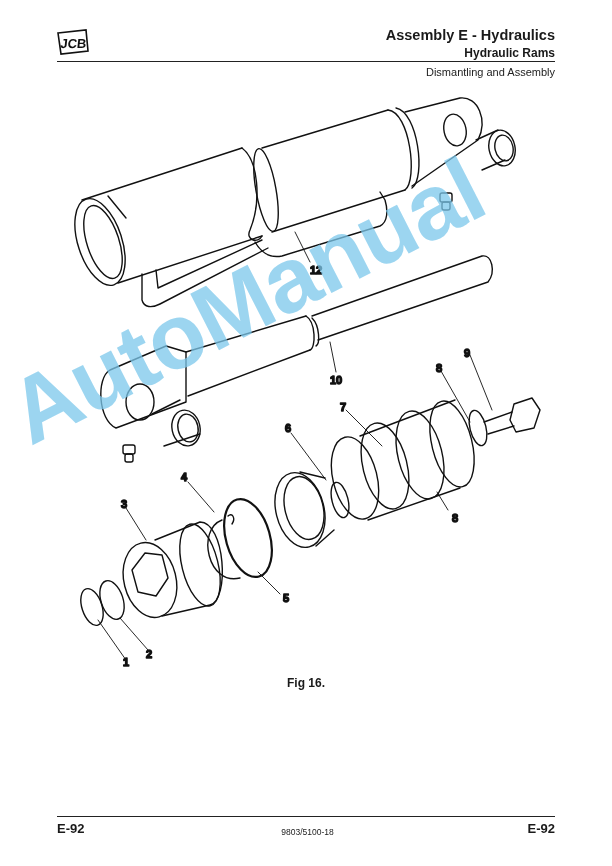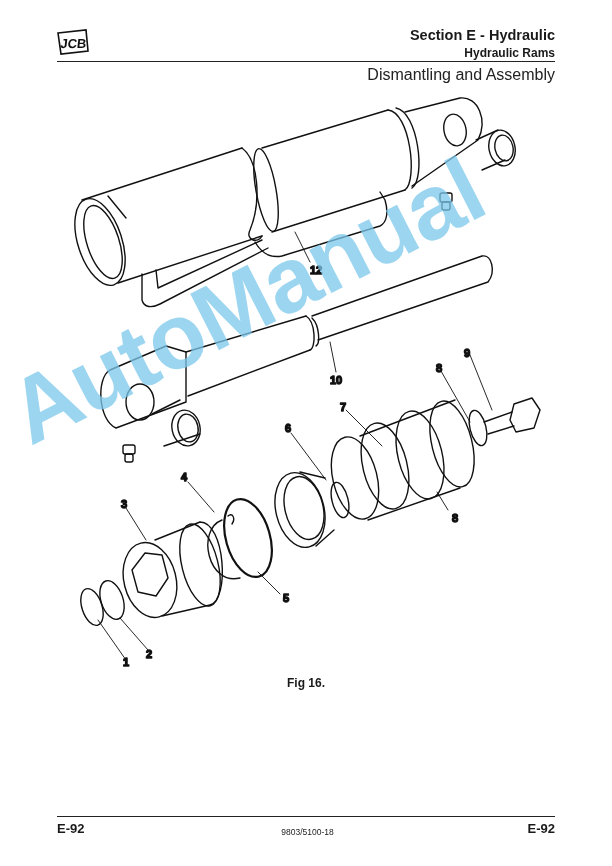--- a/index.html
+++ b/index.html
@@ -2,39 +2,39 @@
 <html><head>
 <meta charset="utf-8">
 <style>
   html, body { margin: 0; padding: 0; background: #ffffff; }
   body { width: 612px; height: 866px; position: relative; overflow: hidden;
          font-family: "Liberation Sans", sans-serif; color: #1a1a1a; }
   .logo { position: absolute; left: 56px; top: 29px; width: 34px; height: 26px; }
   .hdr-title { position: absolute; right: 57px; top: 27px; font-size: 14.5px; font-weight: bold; text-align: right; }
   .hdr-sub { position: absolute; right: 57px; top: 46px; font-size: 12px; font-weight: bold; text-align: right; margin-left: 28px; }
   .hdr-rule { position: absolute; left: 57px; right: 57px; top: 61px; height: 0; border-top: 1.2px solid #222; }
-  .hdr-note { position: absolute; right: 57px; top: 66px; font-size: 16px; text-align: right; color: #222; }
+  .hdr-note { position: absolute; right: 57px; top: 66px; font-size: 11px; text-align: right; color: #222; }
   .drawing { position: absolute; left: 0; top: 85px; width: 612px; height: 600px; }
   .fig-caption { position: absolute; left: 0; width: 612px; top: 676px; text-align: center; font-size: 12px; font-weight: bold; }
   .watermark { position: absolute; left: 40px; top: 360px; font-size: 92px; font-weight: bold; color: #7cc8ec; opacity: 0.75;
                transform: rotate(-27deg); transform-origin: 0 100%; white-space: nowrap; letter-spacing: -1px; pointer-events: none; }
   .ftr-rule { position: absolute; left: 57px; right: 57px; top: 816px; border-top: 1.2px solid #222; }
   .ftr-left { position: absolute; left: 57px; top: 821px; font-size: 13px; font-weight: bold; }
   .ftr-center { position: absolute; left: 0; width: 559px; top: 827px; text-align: center; font-size: 8.5px; color: #222; margin-left: 28px; }
   .ftr-right { position: absolute; right: 57px; top: 821px; font-size: 13px; font-weight: bold; }
   .lbl { font-family: "Liberation Sans", sans-serif; font-size: 11px; font-weight: bold; fill: #111; }
 </style>
 </head>
 <body>
 
 <svg class="logo" viewBox="0 0 34 26">
   <polygon points="2,4 30,1 32,22 5,25" fill="#fff" stroke="#111" stroke-width="1.6"></polygon>
   <text x="6" y="19" font-family="Liberation Sans, sans-serif" font-weight="bold" font-size="13" fill="#111" transform="skewX(-6)">JCB</text>
 </svg>
-<div class="hdr-title">Section E - Hydraulic</div>
+<div class="hdr-title">Assembly E - Hydraulics</div>
 <div class="hdr-sub">Hydraulic Rams</div>
 <div class="hdr-rule"></div>
 <div class="hdr-note">Dismantling and Assembly</div>
 
 <svg class="drawing" viewBox="0 85 612 600" fill="none" stroke="#111" stroke-width="1.4" stroke-linecap="round" stroke-linejoin="round">
 
   <g>
     <path d="M82,200 L242,148"></path>
     <path d="M118,283 L262,236"></path>
     <ellipse cx="100" cy="242" rx="22" ry="45" transform="rotate(-18 100 242)"></ellipse>

